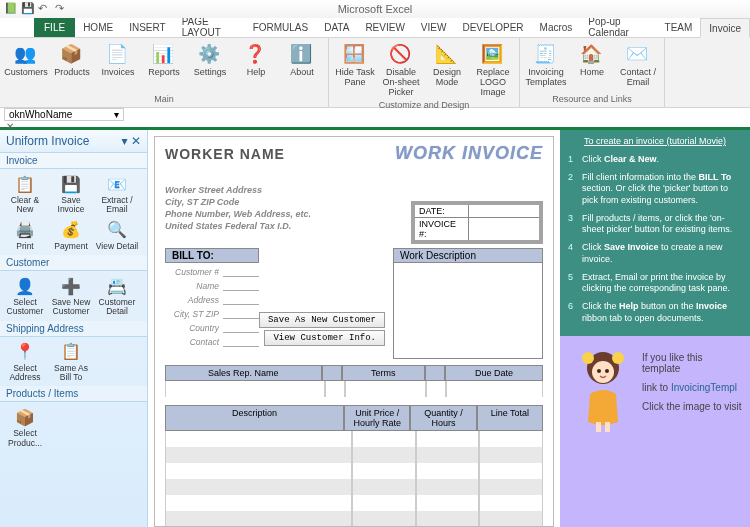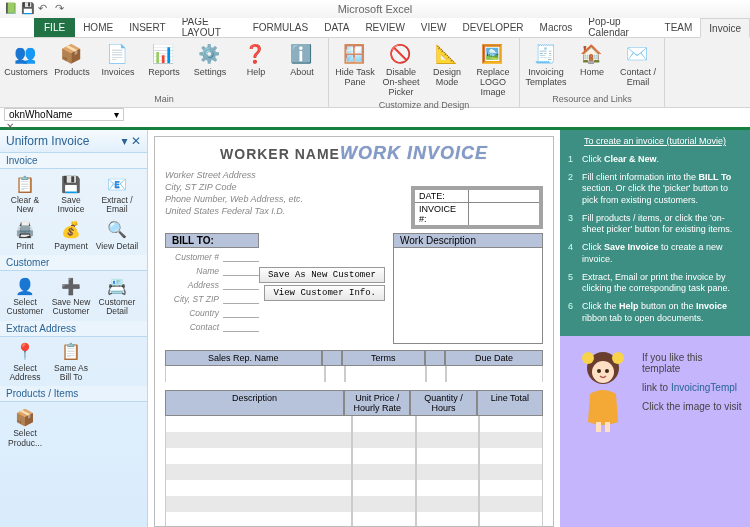--- a/index.html
+++ b/index.html
@@ -40,24 +40,24 @@
 .taskpane .hdr { background:linear-gradient(#f5faff,#e2f0fb); padding:4px 6px; color:#2a6496; font-size:12px; display:flex; justify-content:space-between; align-items:center; border-bottom:1px solid #b8d8f0; }
 .taskpane .shead { color:#2a6496; font-size:10px; padding:2px 6px; border-bottom:1px solid #b8d8f0; background:rgba(255,255,255,0.3); }
 .taskpane .sitems { display:flex; flex-wrap:wrap; padding:2px; }
 .tpitem { width:46px; display:flex; flex-direction:column; align-items:center; padding:2px 0; cursor:pointer; }
 .tpitem .ico { width:22px; height:22px; display:flex; align-items:center; justify-content:center; font-size:16px; }
 .tpitem .txt { font-size:8.5px; color:#333; text-align:center; line-height:1.1; margin-top:1px; }
 
 
 .sheet { flex:1; background:#fff; overflow:hidden; position:relative; padding:6px 6px 0 6px; }
 .docwrap { border:1px solid #bbb; padding:6px 10px; height:100%; overflow:hidden; }
-.wtitle { display:flex; justify-content:center; align-items:center; margin-bottom:4px; }
+.wtitle { display:flex; justify-content:space-between; align-items:center; margin-bottom:19px; }
 .wtitle .l { color:#555; font-size:14px; font-weight:bold; letter-spacing:1px; }
 .wtitle .r { color:#839cc7; font-size:18px; font-weight:bold; font-style:italic; letter-spacing:1px; text-shadow:0 0 1px #aac; }
-.addr { color:#888; font-size:9px; font-style:italic; margin:2px 0; }
+.addr { color:#888; font-size:9px; font-style:italic; margin:2px 0;font-weight:bold; }
 .topflex { display:flex; justify-content:space-between; }
 .infobox { border:4px solid #a3a3a3; font-size:9px; }
 .infobox .row { display:flex; border-bottom:1px solid #888; }
 .infobox .row:last-child { border-bottom:none; }
 .infobox .cell { padding:1px 4px; border-right:1px solid #888; }
 .infobox .cell:last-child { border-right:none; }
 .btnrow { display:flex; flex-direction:column; gap:2px; align-items:flex-end; margin:4px 0; }
 .ebtn { background:linear-gradient(#fdfdfd,#e7e7e7); border:1px solid #999; padding:2px 8px; font-size:9px; cursor:pointer;font-family:Liberation Mono, monospace; }
 .billsection { display:flex; gap:8px; margin-top:4px; }
 .billto { flex:1; }
@@ -242,21 +242,21 @@
           </div>
           <div class="tpitem">
             <div class="ico">➕</div>
             <div class="txt">Save New Customer</div>
           </div>
           <div class="tpitem">
             <div class="ico">📇</div>
             <div class="txt">Customer Detail</div>
           </div>
         </div>
-        <div class="shead">Extract Address</div>
+        <div class="shead">Shipping Address</div>
         <div class="sitems">
           <div class="tpitem">
             <div class="ico">📍</div>
             <div class="txt">Select Address</div>
           </div>
           <div class="tpitem">
             <div class="ico">📋</div>
             <div class="txt">Same As Bill To</div>
           </div>
         </div>
@@ -291,21 +291,21 @@
               </div>
             <div class="row">
                 <div class="cell" style="width:54px">INVOICE #:</div>
                 <div class="cell" style="width:70px"></div>
               </div>
           </div>
         </div>
       </div>
       <div class="billsection">
         <div class="billto">
-          <div style="display:flex;align-items:center">
+          <div style="display:flex;align-items:flex-end">
             <div style="flex:1">
               <div class="hd">BILL TO:</div>
               <div id="billfields">
                   <div class="frow">
                     <div class="lbl">Customer #</div>
                     <div class="ln"></div>
                   </div>
                   <div class="frow">
                     <div class="lbl">Name</div>
                     <div class="ln"></div>

